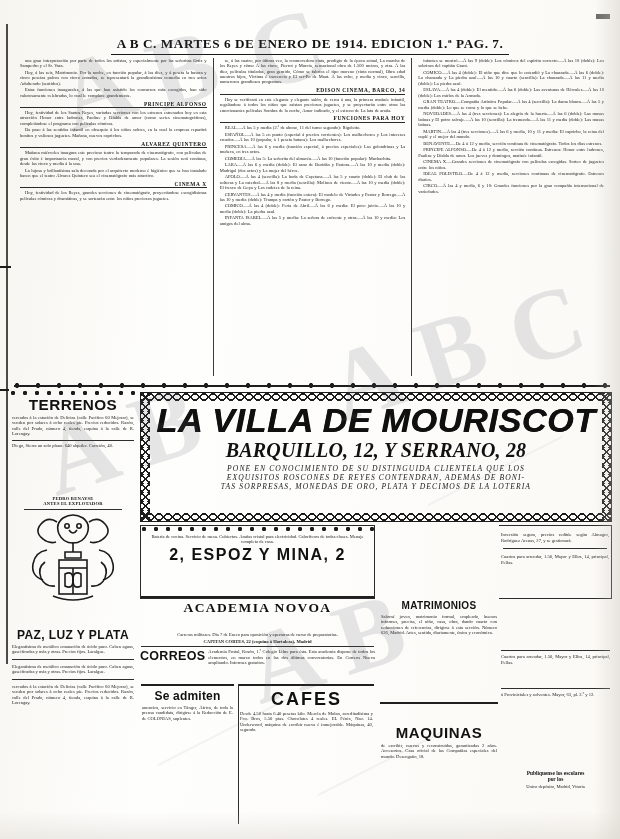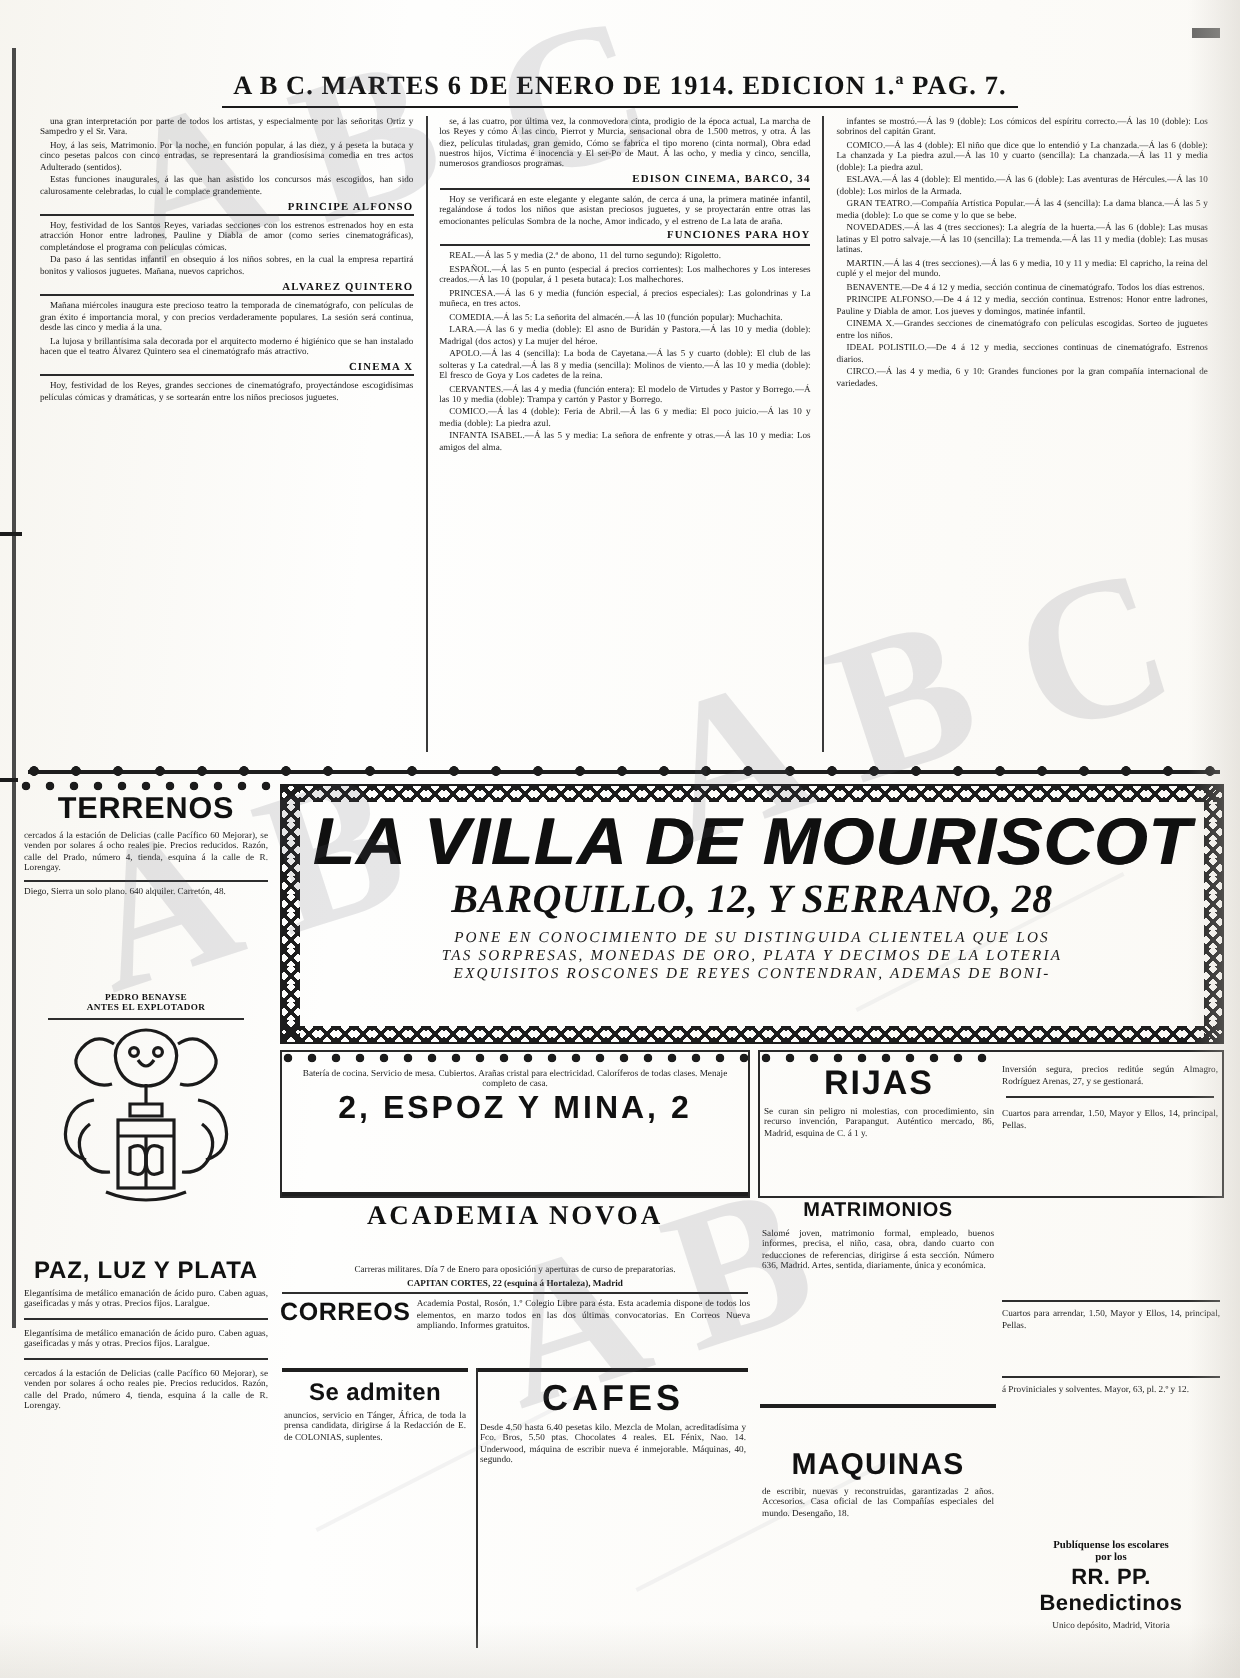--- a/index.html
+++ b/index.html
@@ -283,36 +283,31 @@
 
     <div class="ad" id="mouriscot">
       <div class="orn-band orn-top orn-h"></div>
       <div class="orn-band orn-bot orn-h"></div>
       <div class="orn-band orn-left orn-v"></div>
       <div class="orn-band orn-right orn-v"></div>
       <div class="inner">
         <div class="mour-title">LA VILLA DE MOURISCOT</div>
         <div class="mour-sub">BARQUILLO, 12, Y SERRANO, 28</div>
         <div class="mour-body">PONE EN CONOCIMIENTO DE SU DISTINGUIDA CLIENTELA QUE LOS</div>
+        <div class="mour-body" style="margin-top:0">EXQUISITOS ROSCONES DE REYES CONTENDRAN, ADEMAS DE BONI-</div>
         <div class="mour-body" style="margin-top:0">TAS SORPRESAS, MONEDAS DE ORO, PLATA Y DECIMOS DE LA LOTERIA</div>
-        <div class="mour-body" style="margin-top:0">EXQUISITOS ROSCONES DE REYES CONTENDRAN, ADEMAS DE BONI-</div>
       </div>
     </div>
 
     <div class="ad" id="canosa">
       <div class="orn-mini"></div>
       <div class="ad-p c">Batería de cocina. Servicio de mesa. Cubiertos. Arañas cristal para electricidad. Caloríferos de todas clases. Menaje completo de casa.</div>
       <div class="ad-h1 t-canosa" style="font-size:16px;letter-spacing:1.5px;">2, ESPOZ Y MINA, 2</div>
     </div>
 
-    <div class="ad" id="rijas">
-      <div class="orn-mini"></div>
-      <div class="ad-h1 t-rijas">RIJAS</div>
-      <div class="ad-p">Se curan sin peligro ni molestias, con procedimiento, sin recurso invención, Parapangut. Auténtico mercado, 86, Madrid, esquina de C. á 1 y.</div>
-    </div>
 
     <div class="ad" id="inver">
       <div class="ad-p" style="margin-top:6px;">Inversión segura, precios reditúe según Almagro, Rodríguez Arenas, 27, y se gestionará.</div>
       <div class="thin-sep" style="margin:5px 4px;"></div>
       <div class="ad-p">Cuartos para arrendar, 1.50, Mayor y Ellos, 14, principal, Pellas.</div>
     </div>
 
     <div class="ad" id="novoa">
       <div class="dbl-sep" style="margin:0 1px 2px 1px;"></div>
       <div class="ad-h1 t-novoa">ACADEMIA NOVOA</div>
@@ -360,21 +355,20 @@
 
     <div class="ad" id="maquinas">
       <div class="dbl-sep" style="margin:0 1px 3px 1px;"></div>
       <div class="ad-h1 t-maquinas">MAQUINAS</div>
       <div class="ad-p">de escribir, nuevas y reconstruidas, garantizadas 2 años. Accesorios. Casa oficial de las Compañías especiales del mundo. Desengaño, 18.</div>
     </div>
 
     <div class="ad" id="benedict">
       <div class="t-bened-small">Publíquense los escolares</div>
       <div class="t-bened-small">por los</div>
-      <div class="ad-h1 t-bened">RR. PP. Benedictinos</div>
       <div class="ad-p c">Unico depósito, Madrid, Vitoria</div>
     </div>
 
   </div>
 
   <div id="wm">
     <div class="wm-letter" style="left:60px;top:40px;">A</div>
     <div class="wm-letter" style="left:150px;top:20px;">B</div>
     <div class="wm-letter" style="left:250px;top:0px;">C</div>
     <div class="wm-letter" style="left:330px;top:330px;">A</div>

